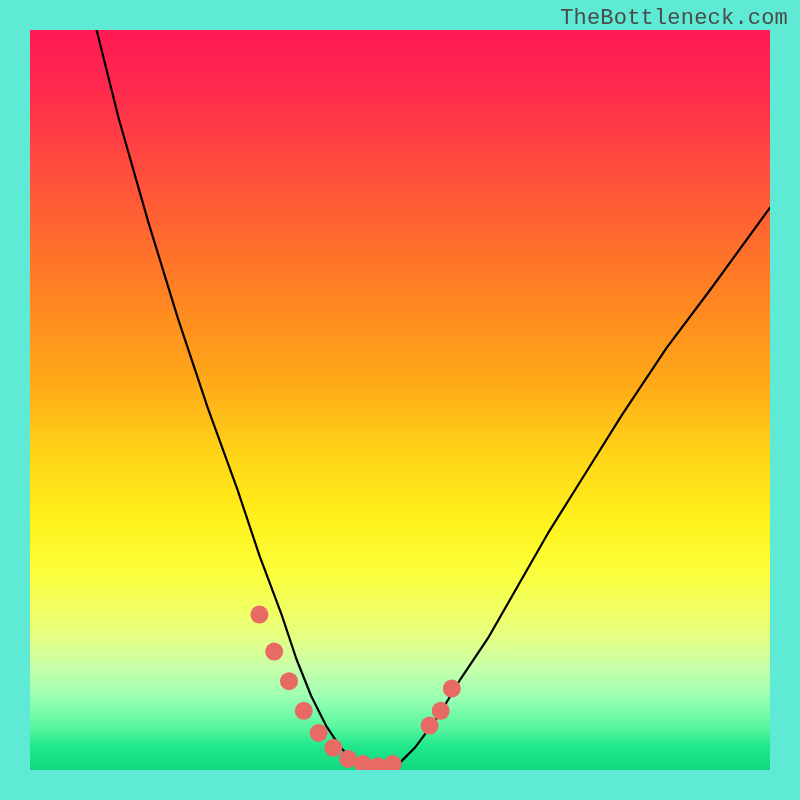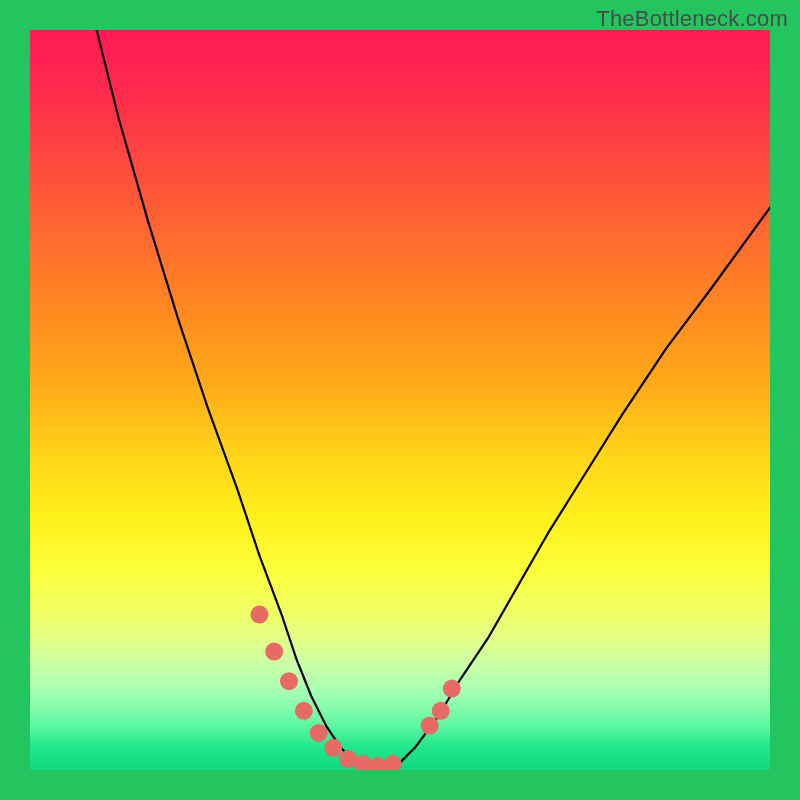--- a/index.html
+++ b/index.html
@@ -8,21 +8,22 @@
     width: 800px;
     height: 800px;
     background: #000;
     overflow: hidden;
     font-family: Arial, Helvetica, sans-serif;
   }
   .frame {
     position: relative;
     width: 800px;
     height: 800px;
-    background: #22c55e;
+    background: #5eead4;
+    font-family: Liberation Mono, monospace;
   }
   .plot {
     position: absolute;
     left: 30px;
     top: 30px;
     width: 740px;
     height: 740px;
     
     background: linear-gradient(
       to bottom,

